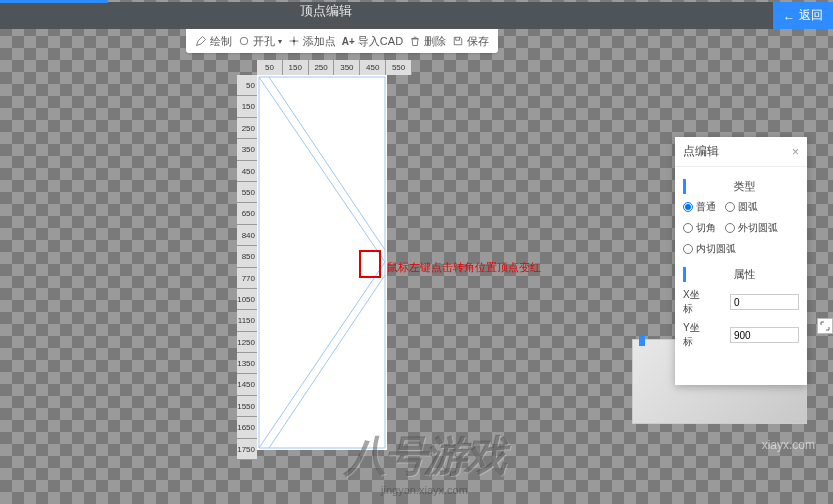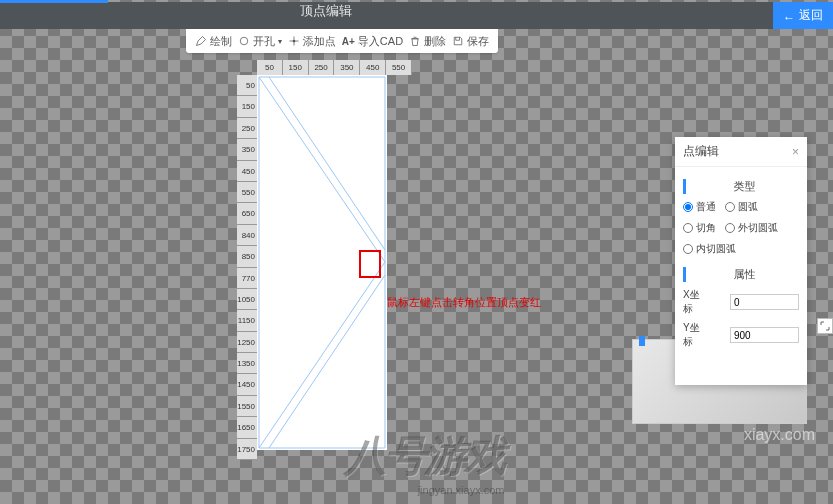--- a/index.html
+++ b/index.html
@@ -35,44 +35,44 @@
   
   .canvas-wrap { position: absolute; top: 60px; left: 237px; width: 168px; height: 400px; z-index: 2; }
   .ruler-h { position: absolute; top: 0; left: 20px; height: 15px; width: 155px; background: #dedede; display: flex; font-size: 8px; color: #333; }
   .ruler-h span { flex: 1; text-align: center; border-right: 1px solid #999; line-height: 15px; }
   .ruler-v { position: absolute; top: 15px; left: 0; width: 20px; height: 385px; background: #dedede; font-size: 8px; color: #333; }
   .ruler-v div { height: 21.4px; text-align: right; padding-right: 2px; border-bottom: 1px solid #999; line-height: 21.4px; }
   .canvas { position: absolute; top: 15px; left: 20px; width: 130px; height: 375px; background: #fff; }
   .canvas svg { position: absolute; top: 0; left: 0; width: 100%; height: 100%; }
   
   .red-box { position: absolute; border: 2px solid #e40000; width: 22px; height: 28px; top: 190px; left: 122px; z-index: 3; }
-  .red-text { position: absolute; top: 200px; left: 150px; font-size: 11px; color: #e40000; z-index: 3; white-space: nowrap; margin-top: 35px; }
+  .red-text { position: absolute; top: 200px; left: 150px; font-size: 11px; color: #e40000; z-index: 3; white-space: nowrap; }
   
   
   .panel { position: absolute; top: 130px; right: 26px; width: 132px; height: 248px; background: #fff; z-index: 4; box-shadow: 0 2px 8px rgba(0,0,0,0.25); font-size: 11px; color: #444; margin-top: 7px; }
   .panel-head { display: flex; justify-content: space-between; align-items: center; padding: 6px 8px; border-bottom: 1px solid #eee; font-size: 12px; }
   .panel-body { padding: 6px 8px; }
   .section-label { border-left: 3px solid #2f8cff; padding-left: 4px; margin: 6px 0; font-size: 11px; text-align: center; }
   .radio-row { display: flex; flex-wrap: wrap; gap: 2px 0; font-size: 10px; }
   .radio-item { display: flex; align-items: center; gap: 3px; width: 42px; margin-bottom: 5px; }
   .radio-item.wide { width: 62px; }
   .radio-item input { width: 10px; height: 10px; }
   .field-row { display: flex; align-items: center; gap: 21px; margin: 5px 0; }
   .field-row label { font-size: 10px; width: 26px; }
   .field-row input { flex: 1; border: 1px solid #ccc; height: 16px; font-size: 10px; padding: 0 3px; width: 60px; }
   
   
   .preview3d { position: absolute; right: 26px; bottom: 80px; width: 175px; height: 85px; background: linear-gradient(135deg,#e8e8e8,#c8c8c8); z-index: 1; border: 1px solid #ccc; }
   .preview3d::before { content:""; position:absolute; left:6px; top:-4px; width:6px; height:10px; background:#2f8cff; }
   
   
-  .wm { position: absolute; bottom: 8px; left: 50%; transform: translateX(-45%); z-index: 3; text-align: right; }
+  .wm { position: absolute; bottom: 8px; left: 50%; transform: translateX(-45%); z-index: 3; text-align: center; }
   .wm-img { font-size: 42px; font-weight: bold; color: rgba(60,60,60,0.45); font-style: italic; text-shadow: 1px 1px 0 rgba(255,255,255,0.25); letter-spacing: -2px; }
   .wm-sub { font-size: 11px; color: rgba(60,60,60,0.5); }
-  .wm-url { position: absolute; bottom: 60px; right: 18px; font-size: 16px; color: rgba(255,255,255,0.55); z-index: 3; }
+  .wm-url { position: absolute; bottom: 52px; right: 18px; font-size: 12px; color: rgba(255,255,255,0.55); z-index: 3; }
   
   .side-icon { position: absolute; right: 0; top: 318px; width: 16px; height: 16px; background: #fff; border: 1px solid #bbb; display:flex; align-items:center; justify-content:center; z-index:4; cursor:pointer; }
   .side-icon svg { width:10px; height:10px; }
 </style>
 </head>
 <body>
 
 <div class="checker"></div>
 <div class="progress"></div>
 

